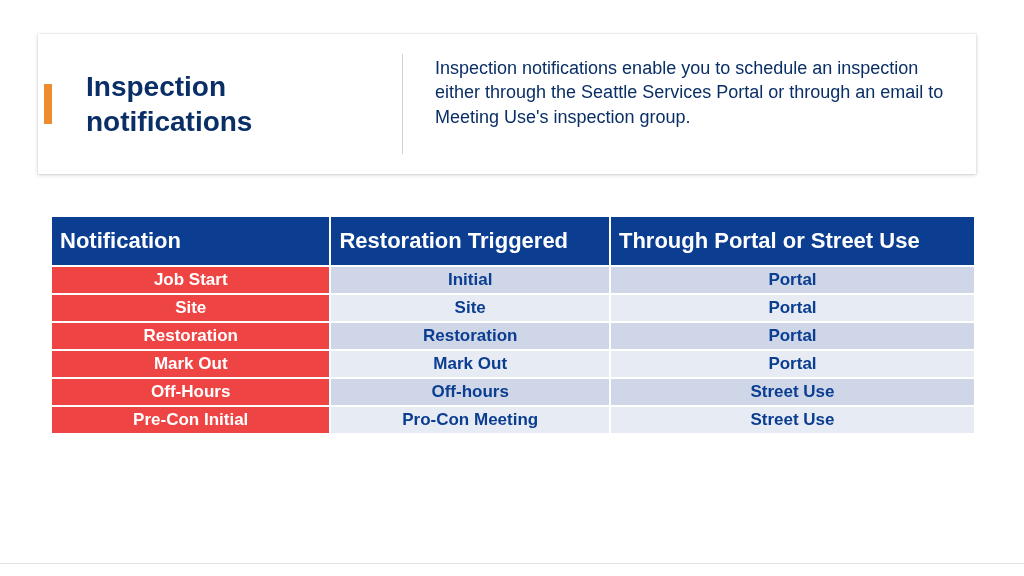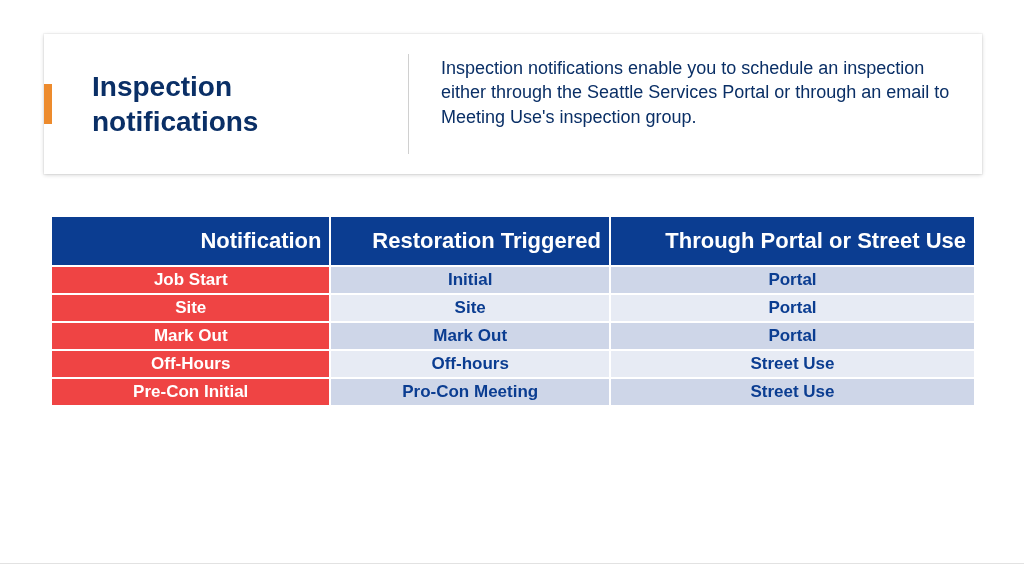--- a/index.html
+++ b/index.html
@@ -1,21 +1,21 @@
 <!DOCTYPE html>
 <html><head>
 <meta charset="utf-8">
 <style>
   * { box-sizing: border-box; margin: 0; padding: 0; }
   html, body { width: 1024px; height: 576px; font-family: "Segoe UI", Arial, sans-serif; background: #fff; }
   .page { width: 1024px; height: 576px; position: relative; }
 
   .card {
     position: absolute;
-    left: 44px;
+    left: 38px;
     top: 34px;
     width: 938px;
     height: 140px;
     background: #fff;
     box-shadow: 0 1px 4px rgba(0,0,0,0.18), 0 0 0 1px rgba(0,0,0,0.03);
     display: flex;
     align-items: stretch;
   }
   .accent {
     position: absolute;
@@ -63,21 +63,21 @@
     left: 50px;
     top: 215px;
     width: 926px;
     border-collapse: collapse;
   }
   .table th {
     background: #0b3d91;
     color: #fff;
     font-weight: 700;
     font-size: 22px;
-    text-align: right;
+    text-align: left;
     padding: 10px 8px;
     border: 2px solid #fff;
     vertical-align: middle;
     line-height: 1.25;
   }
   .table th:nth-child(1) { width: 280px; }
   .table th:nth-child(2) { width: 280px; }
   .table th:nth-child(3) { width: 366px; }
   .table td {
     font-size: 17px;
@@ -134,20 +134,25 @@
         <td class="rowhead">Job Start</td>
         <td class="cell">Initial</td>
         <td class="cell">Portal</td>
       </tr>
       <tr>
         <td class="rowhead">Site</td>
         <td class="cell">Site</td>
         <td class="cell">Portal</td>
       </tr>
       <tr>
+        <td class="rowhead">Restoration</td>
+        <td class="cell">Restoration</td>
+        <td class="cell">Portal</td>
+      </tr>
+      <tr>
         <td class="rowhead">Mark Out</td>
         <td class="cell">Mark Out</td>
         <td class="cell">Portal</td>
       </tr>
       <tr>
         <td class="rowhead">Off-Hours</td>
         <td class="cell">Off-hours</td>
         <td class="cell">Street Use</td>
       </tr>
       <tr>

